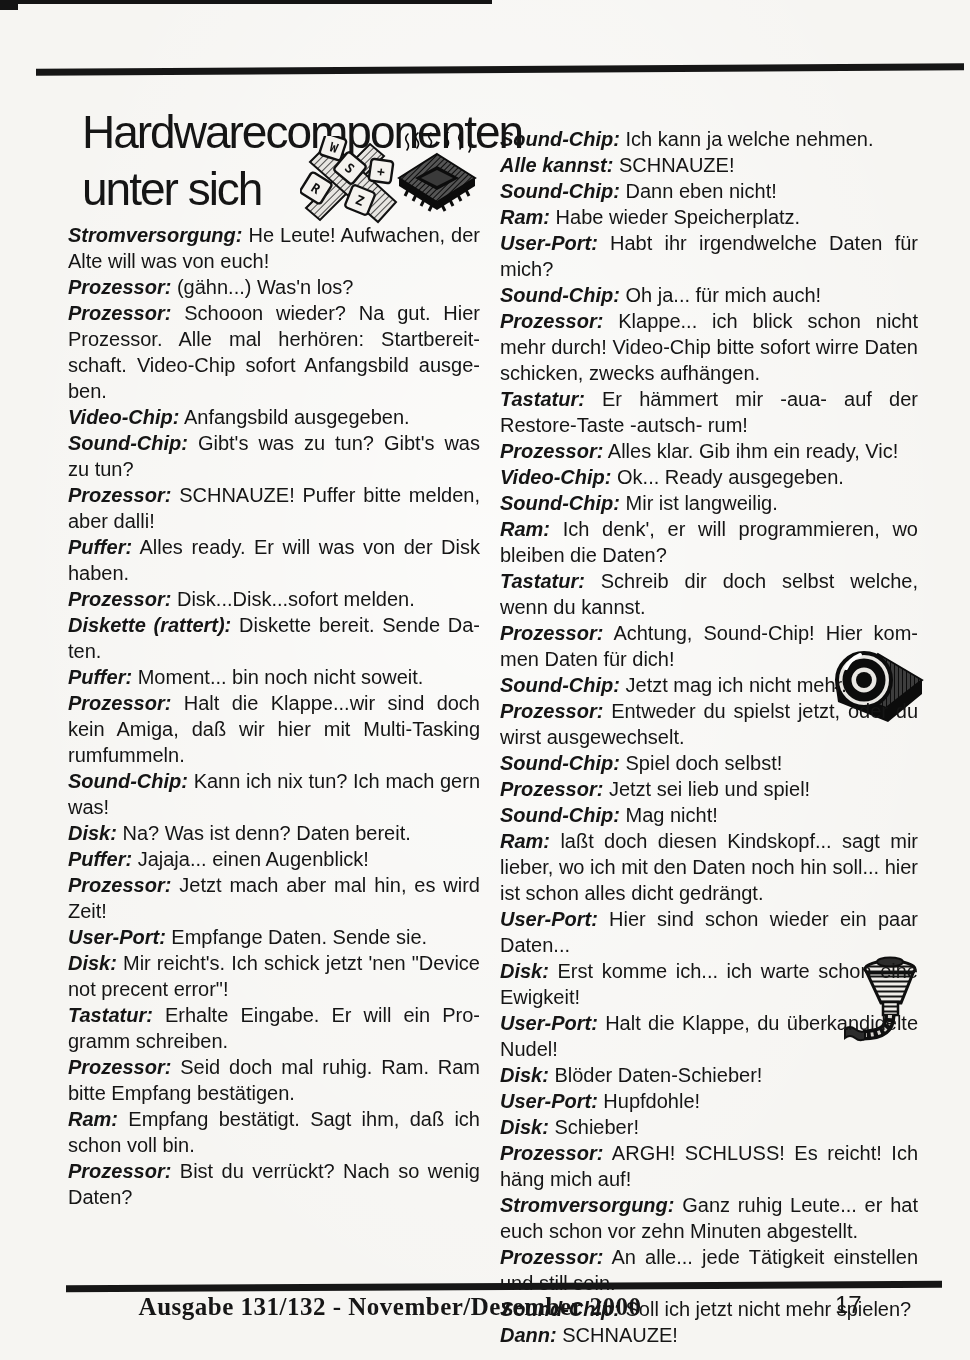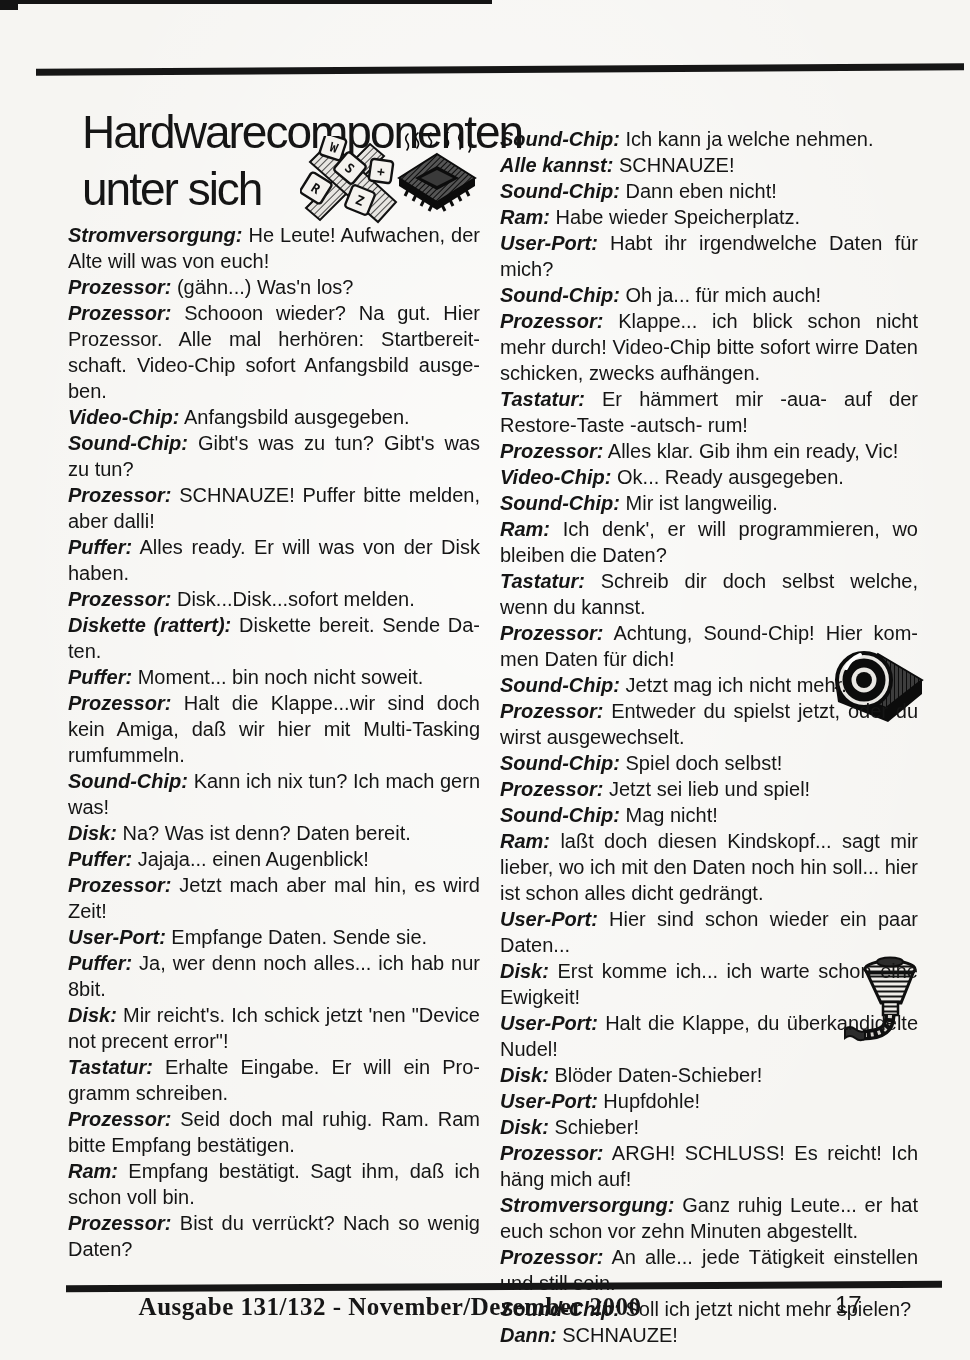--- a/index.html
+++ b/index.html
@@ -189,21 +189,20 @@
       <p class="line"><span class="speaker">Puffer:</span> Alles ready. Er will was von der Disk haben.</p>
       <p class="line"><span class="speaker">Prozessor:</span> Disk...Disk...sofort melden.</p>
       <p class="line"><span class="speaker">Diskette (rattert):</span> Diskette bereit. Sende Da­ten.</p>
       <p class="line"><span class="speaker">Puffer:</span> Moment... bin noch nicht soweit.</p>
       <p class="line"><span class="speaker">Prozessor:</span> Halt die Klappe...wir sind doch kein Amiga, daß wir hier mit Multi-Tasking rumfummeln.</p>
       <p class="line"><span class="speaker">Sound-Chip:</span> Kann ich nix tun? Ich mach gern was!</p>
       <p class="line"><span class="speaker">Disk:</span> Na? Was ist denn? Daten bereit.</p>
       <p class="line"><span class="speaker">Puffer:</span> Jajaja... einen Augenblick!</p>
       <p class="line"><span class="speaker">Prozessor:</span> Jetzt mach aber mal hin, es wird Zeit!</p>
       <p class="line"><span class="speaker">User-Port:</span> Empfange Daten. Sende sie.</p>
-      <p class="line"><span class="speaker">Puffer:</span> Ja, wer denn noch alles... ich hab nur 8bit.</p>
       <p class="line"><span class="speaker">Disk:</span> Mir reicht's. Ich schick jetzt 'nen "Device not precent error"!</p>
       <p class="line"><span class="speaker">Tastatur:</span> Erhalte Eingabe. Er will ein Pro­gramm schreiben.</p>
       <p class="line"><span class="speaker">Prozessor:</span> Seid doch mal ruhig. Ram. Ram bitte Empfang bestätigen.</p>
       <p class="line"><span class="speaker">Ram:</span> Empfang bestätigt. Sagt ihm, daß ich schon voll bin.</p>
       <p class="line"><span class="speaker">Prozessor:</span> Bist du verrückt? Nach so wenig Daten?</p>
     </div>
   <div id="col-right" class="col">
       <p class="line"><span class="speaker">Sound-Chip:</span> Ich kann ja welche nehmen.</p>
       <p class="line"><span class="speaker">Alle kannst:</span> SCHNAUZE!</p>
       <p class="line"><span class="speaker">Sound-Chip:</span> Dann eben nicht!</p>

